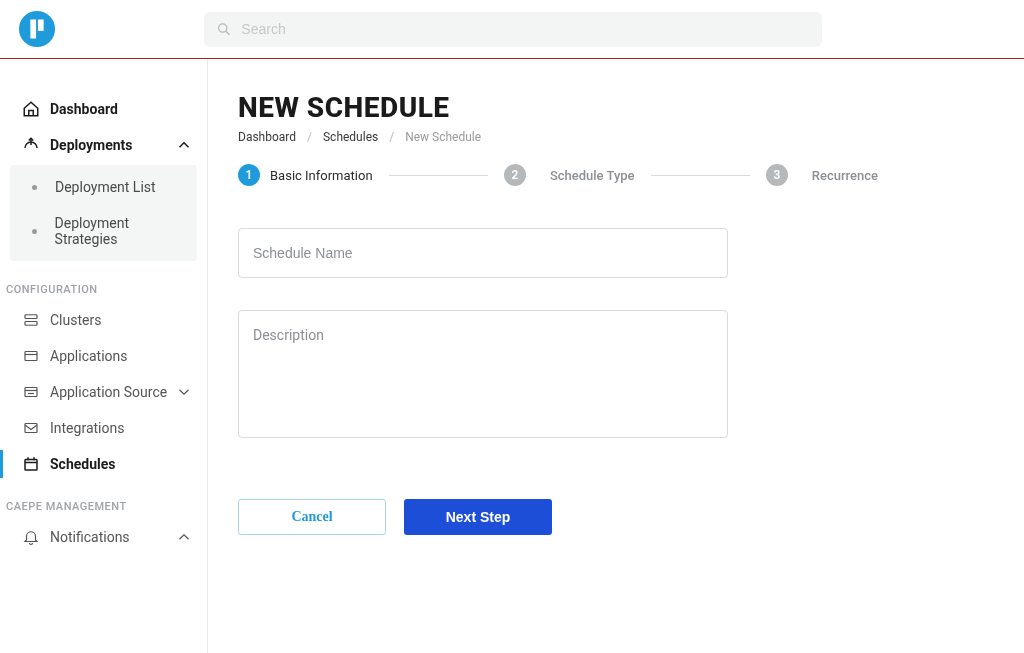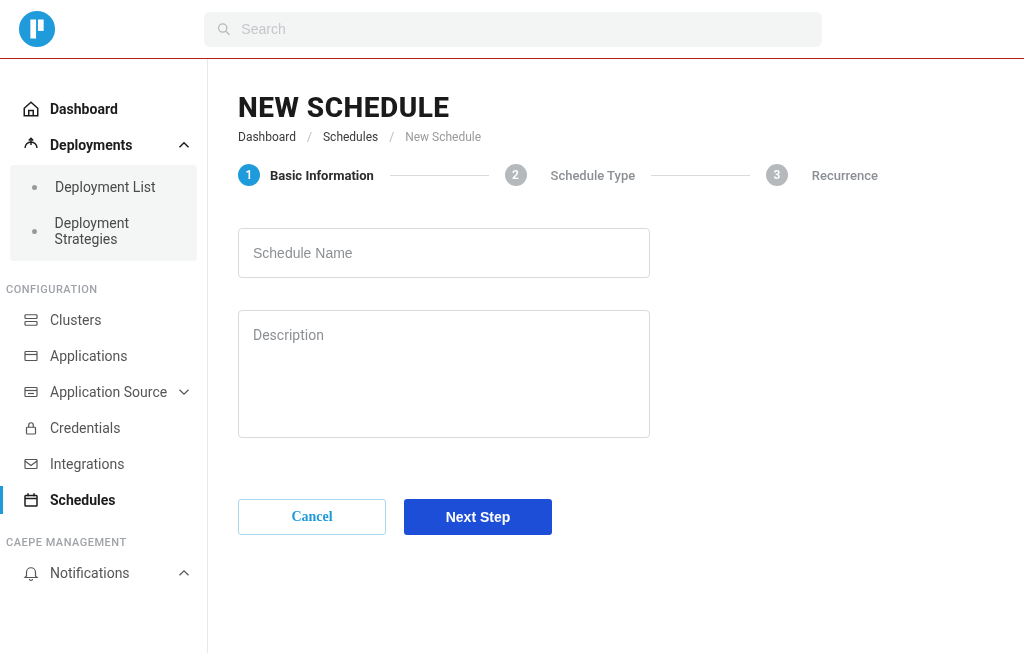--- a/index.html
+++ b/index.html
@@ -135,28 +135,28 @@
     .step {
       display: flex; align-items: center;
     }
     .step-circle {
       width: 22px; height: 22px; border-radius: 50%;
       display: inline-flex; align-items: center; justify-content: center;
       font-size: 12px; color: #fff; font-weight: 600;
       background: #b6b9bc;
     }
     .step-circle.active { background: #1f9bdc; }
-    .step-label { margin-left: 10px; font-size: 13px; font-weight: 700; color: #2c2c2c; }
+    .step-label { margin-left: 10px; font-size: 13px; font-weight: 400; color: #2c2c2c; }
     .step-label.dim { color: #8c9094; font-weight: 500; margin-left: 24px; }
     .step-line {
       flex: 1; height: 1px; background: #d8dadd; margin: 0 16px;
     }
 
     
-    .form-area { width: 412px; margin-top: 8px; }
+    .form-area { width: 490px; margin-top: 8px; }
     .text-input {
       width: 100%;
       border: 1px solid #d7dade;
       border-radius: 4px;
       padding: 16px 14px;
       font-size: 14px;
       color: #333;
       outline: none;
       margin-bottom: 32px;
     }
@@ -277,29 +277,20 @@
             <line x1="4" y1="10" x2="20" y2="10"></line>
             <line x1="8" y1="14" x2="16" y2="14"></line>
           </svg>
         </span>
       <span>Application Source</span>
       <svg class="chevron" viewBox="0 0 24 24">
           <polyline points="6 9 12 15 18 9"></polyline>
         </svg>
     </div>
 
-    <div class="nav-item">
-      <span class="icon-wrap">
-          <svg viewBox="0 0 24 24">
-            <rect x="6" y="11" width="12" height="9" rx="1"></rect>
-            <path d="M9 11 V8 a3 3 0 0 1 6 0 V11"></path>
-          </svg>
-        </span>
-      <span>Credentials</span>
-    </div>
 
     <div class="nav-item">
       <span class="icon-wrap">
           <svg viewBox="0 0 24 24">
             <rect x="4" y="6" width="16" height="12" rx="1"></rect>
             <polyline points="4 8 12 14 20 8"></polyline>
           </svg>
         </span>
       <span>Integrations</span>
     </div>

